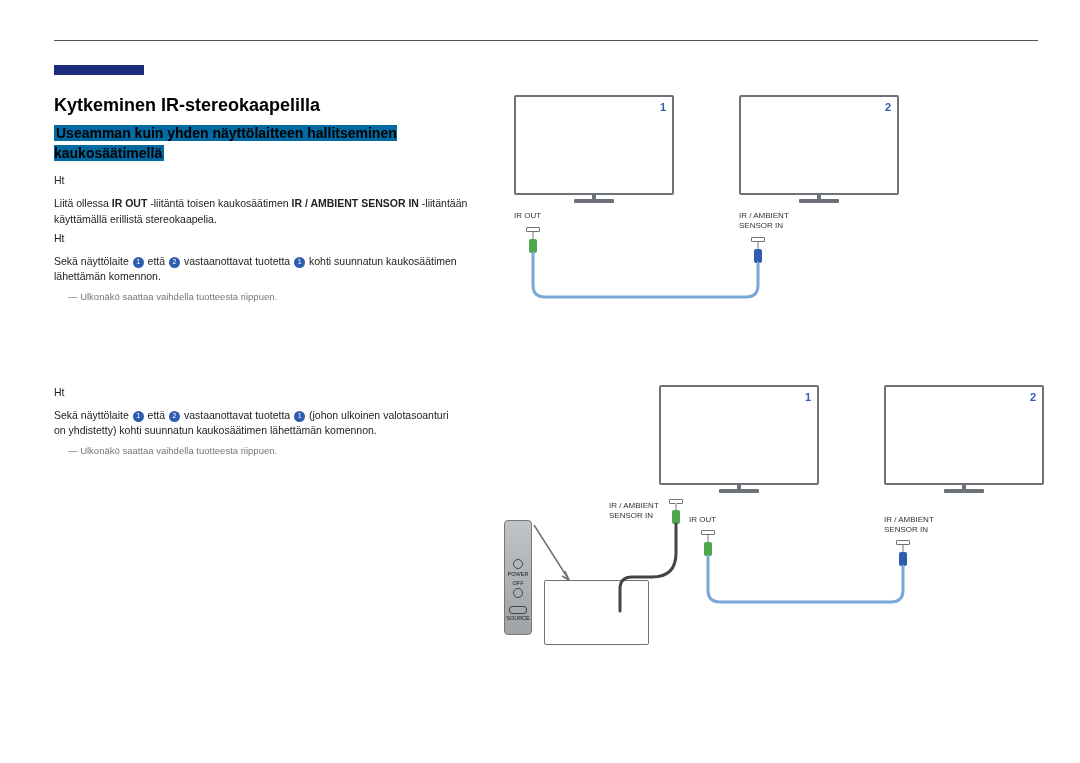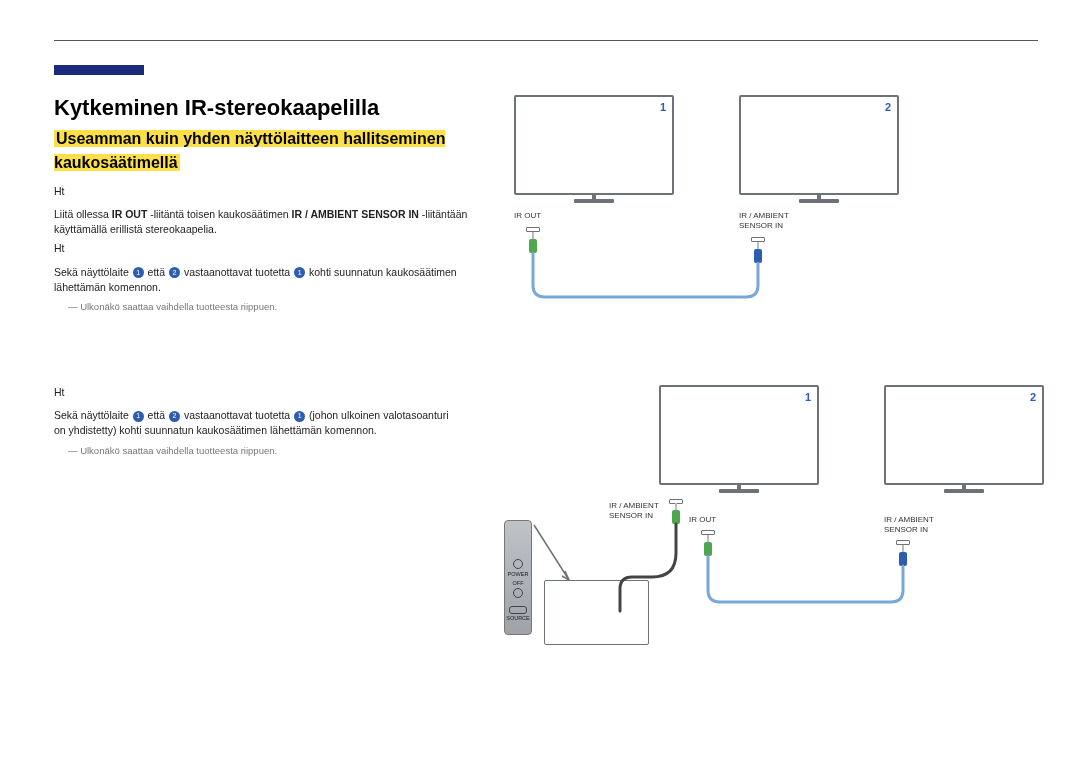--- a/index.html
+++ b/index.html
@@ -36,38 +36,38 @@
     display: flex;
     flex-direction: column;
   }
   .row1 {
     display: flex;
     gap: 30px;
   }
   .left1 { width: 430px; }
   .right1 { flex: 1; position: relative; }
   h2.title {
-    font-size: 22px;
+    font-size: 18px;
     font-weight: bold;
     color: #000;
     line-height: 1.2;
     margin-bottom: 6px;
   }
   p.desc {
     font-size: 10px;
     color: #333;
     line-height: 1.4;
     margin-bottom: 14px;
   }
   .highlight {
-    background: #fde047;
+    background: #0369a1;
     display: inline;
     padding: 0 2px;
     font-weight: bold;
-    font-size: 16px;
+    font-size: 14px;
     color: #000;
     line-height: 1.45;
   }
   .highlight-block { margin-bottom: 10px; }
   ul.steps {
     list-style: none;
     padding-left: 0;
     margin-bottom: 6px;
     font-size: 10.5px;
     color: #222;

